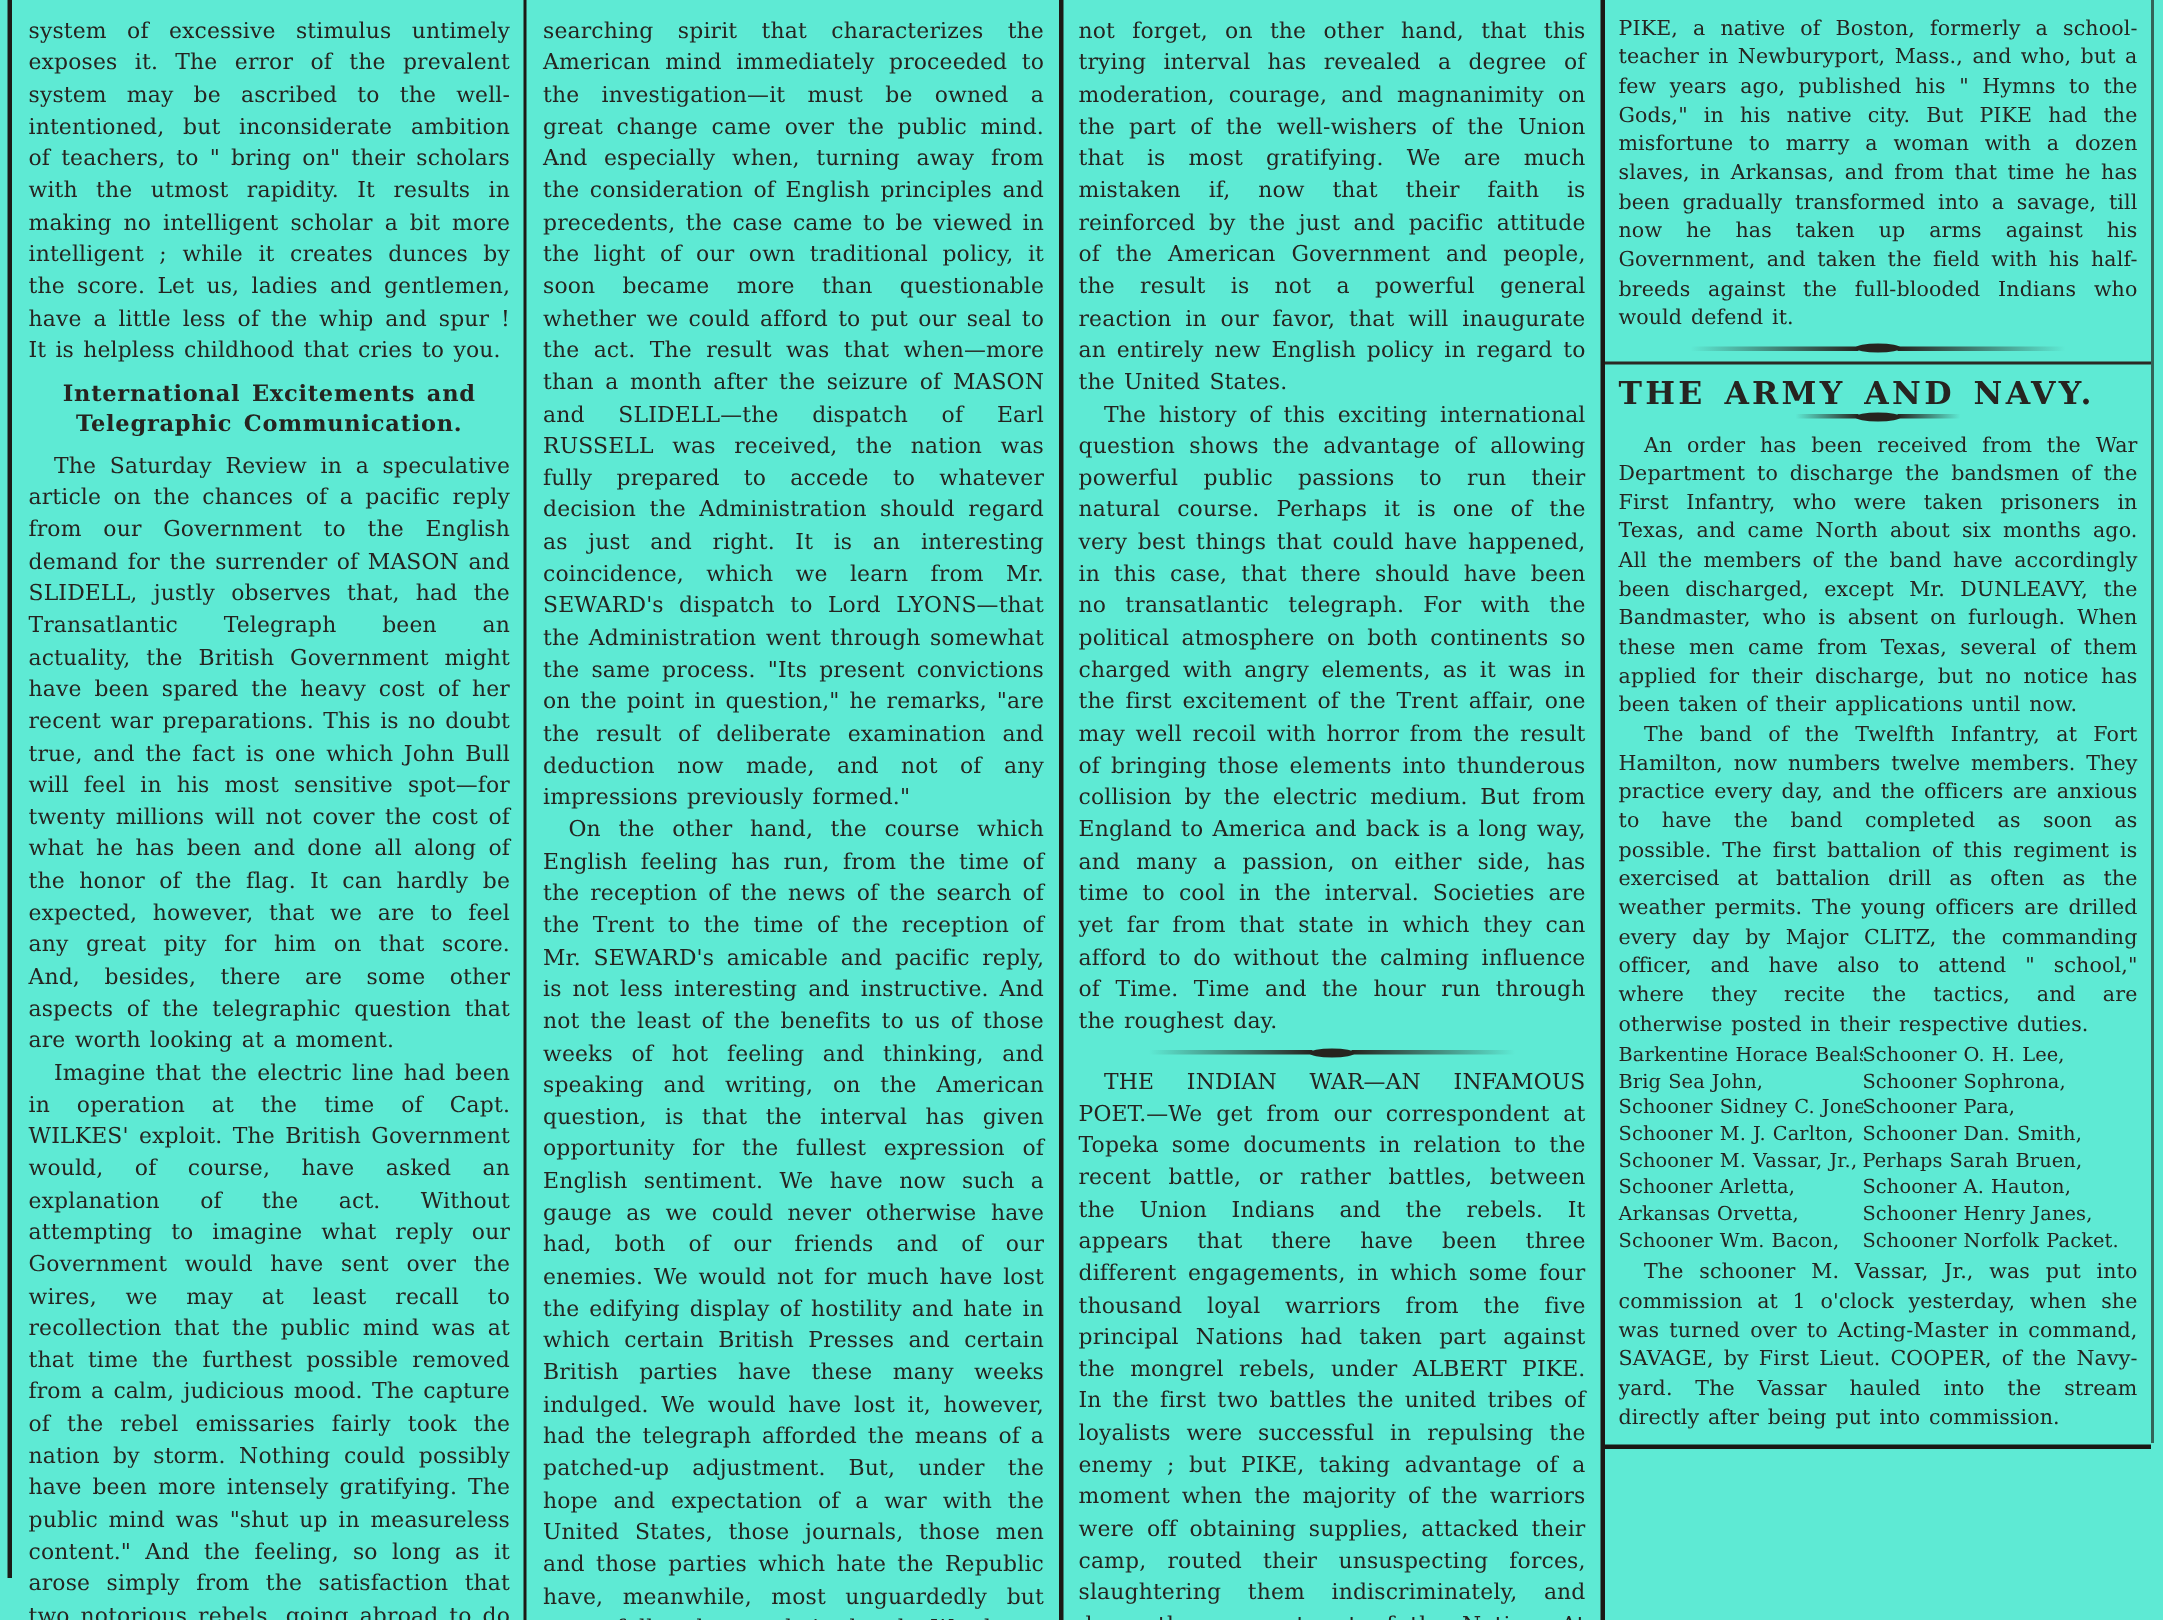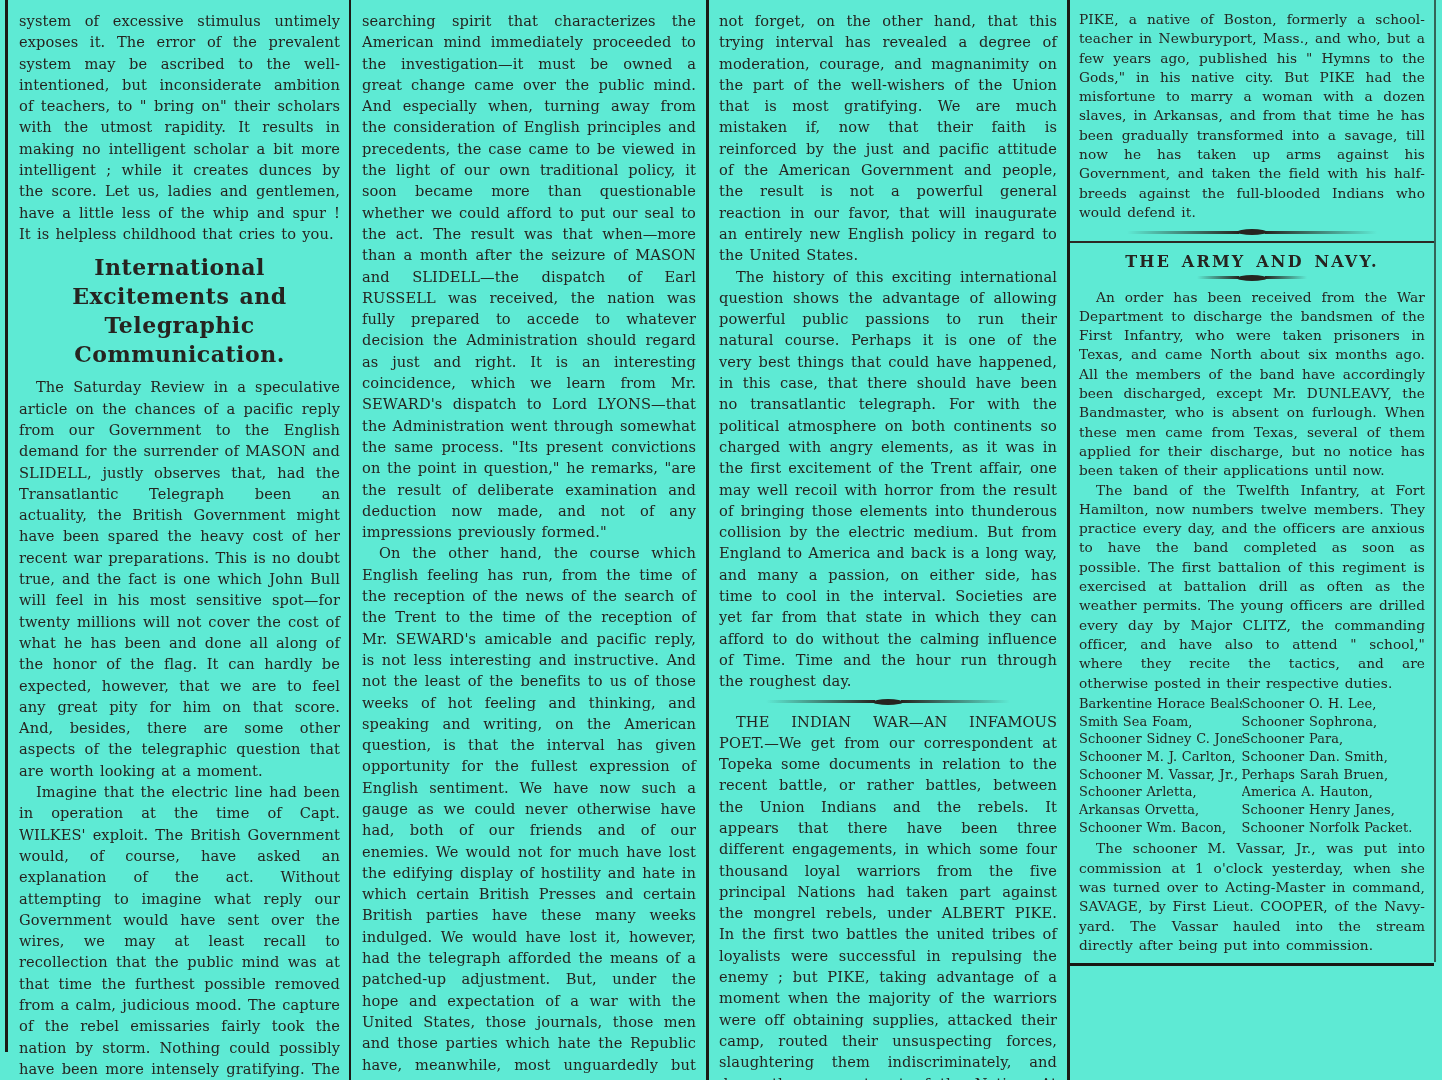--- a/index.html
+++ b/index.html
@@ -16,25 +16,25 @@
   }
   .col-a { font-size:14.6px; line-height:21.3px; }
   .col-b { font-size:13.7px; line-height:19.3px; }
   .col1 { left:10px;  width:339px; border-bottom:3px solid #191713; }
   .col2 { left:353px; width:352px; }
   .col3 { left:710px; width:356px; }
   .col4 { left:1070px; width:364px; border-bottom:3px solid #191713; }
   .para { margin:0; }
   .para.indent { text-indent:17px; }
   .article-heading {
-    font-size:22px; line-height:1.32; text-align:center;
+    font-size:15px; line-height:1.32; text-align:center;
     margin:9px 6px 7px; font-weight:bold; letter-spacing:0.5px; word-spacing:2px;
   }
   .section-heading {
-    font-size:16px; text-align:center; margin:9px 0 3px;
+    font-size:21px; text-align:left; margin:9px 0 3px;
     font-weight:bold; letter-spacing:2.2px; word-spacing:3px;
   }
   .orn { display:flex; align-items:center; justify-content:center; margin:7px auto 6px; width:72%; }
   .orn.small { width:32%; margin:1px auto 7px; }
   .orn-line { flex:1; height:3px; }
   .orn-line.left  { background:linear-gradient(to right, rgba(30,28,24,0), #26241f); }
   .orn-line.right { background:linear-gradient(to left,  rgba(30,28,24,0), #26241f); }
   .orn-diamond { width:30px; height:6px; background:#26241f; border-radius:50%; margin:0 -2px; }
   .hairline { height:2px; background:#2b2924; margin:5px -9px 3px; }
   .vessels { display:flex; font-size:12.9px; line-height:17.7px; margin:2px 0 3px; text-align:left; word-spacing:0.5px; }
@@ -84,34 +84,34 @@
       <div class="orn small">
         <span class="orn-line left"></span>
         <span class="orn-diamond"></span>
         <span class="orn-line right"></span>
       </div>
       <p class="para indent">An order has been received from the War Department to discharge the bandsmen of the First Infantry, who were taken prisoners in Texas, and came North about six months ago. All the members of the band have accordingly been discharged, except Mr. DUNLEAVY, the Bandmaster, who is absent on furlough. When these men came from Texas, several of them applied for their discharge, but no notice has been taken of their applications until now.</p>
       <p class="para indent">The band of the Twelfth Infantry, at Fort Hamilton, now numbers twelve members. They practice every day, and the officers are anxious to have the band completed as soon as possible. The first battalion of this regiment is exercised at battalion drill as often as the weather permits. The young officers are drilled every day by Major CLITZ, the commanding officer, and have also to attend " school," where they recite the tactics, and are otherwise posted in their respective duties.</p>
       <div class="vessels">
         <div class="vessel-col vleft">
           <div class="vessel">Barkentine Horace Beals,</div>
-          <div class="vessel">Smith Sea Foam,</div>
+          <div class="vessel">Brig Sea John,</div>
           <div class="vessel">Schooner Sidney C. Jones,</div>
           <div class="vessel">Schooner M. J. Carlton,</div>
           <div class="vessel">Schooner M. Vassar, Jr.,</div>
           <div class="vessel">Schooner Arletta,</div>
           <div class="vessel">Arkansas Orvetta,</div>
           <div class="vessel">Schooner Wm. Bacon,</div>
         </div>
         <div class="vessel-col vright">
           <div class="vessel">Schooner O. H. Lee,</div>
           <div class="vessel">Schooner Sophrona,</div>
           <div class="vessel">Schooner Para,</div>
           <div class="vessel">Schooner Dan. Smith,</div>
           <div class="vessel">Perhaps Sarah Bruen,</div>
-          <div class="vessel">America A. Hauton,</div>
+          <div class="vessel">Schooner A. Hauton,</div>
           <div class="vessel">Schooner Henry Janes,</div>
           <div class="vessel">Schooner Norfolk Packet.</div>
         </div>
       </div>
       <p class="para indent">The schooner M. Vassar, Jr., was put into commission at 1 o'clock yesterday, when she was turned over to Acting-Master in command, SAVAGE, by First Lieut. COOPER, of the Navy-yard. The Vassar hauled into the stream directly after being put into commission.</p>
     </div>
 </div>
 
 </body></html>

